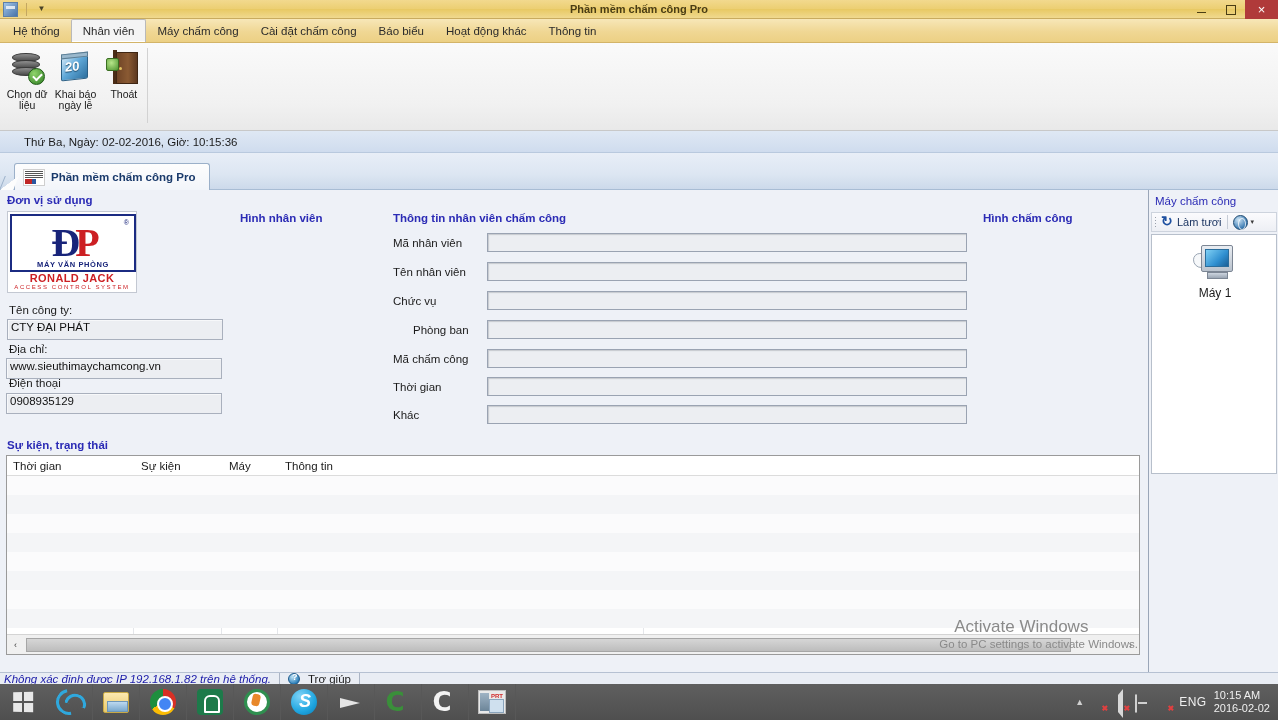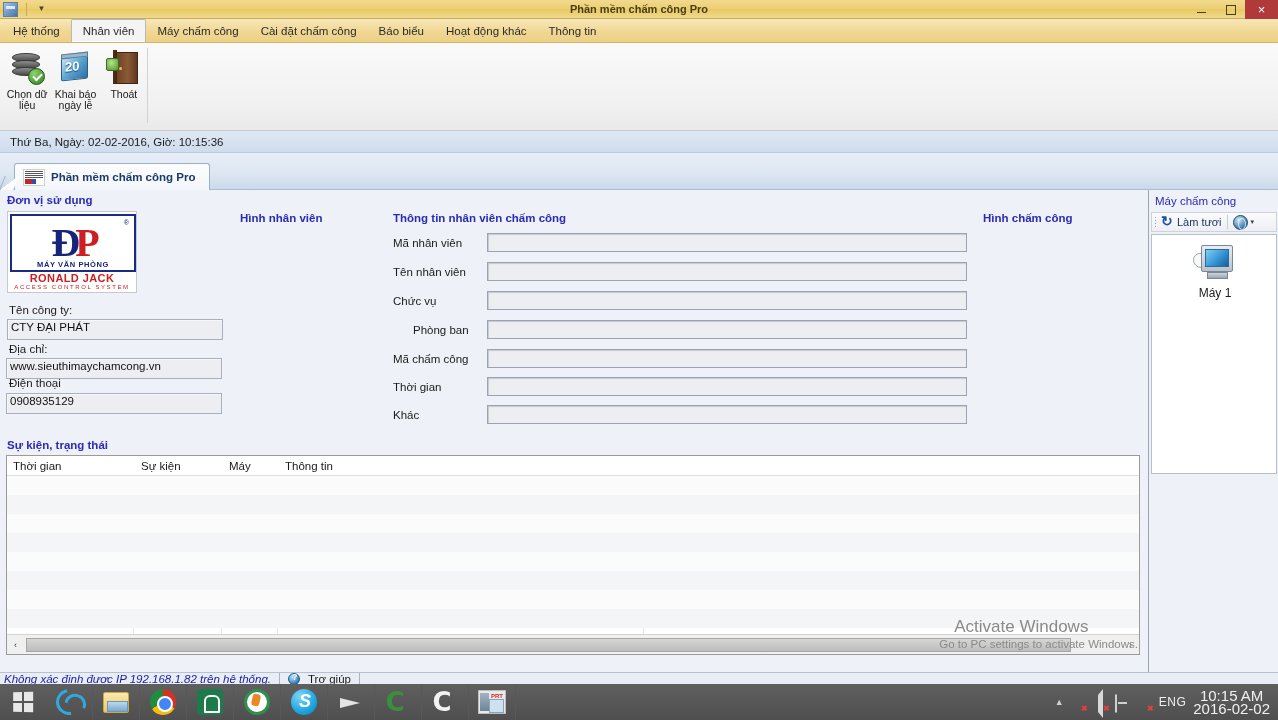--- a/index.html
+++ b/index.html
@@ -139,21 +139,21 @@
     background: radial-gradient(circle at 40% 35%,#b7e58a,#4e9430);
     border: 1px solid #3a6f22; border-radius: 2px;
   }
 
   
   .datebar {
     position: absolute; left: 0; top: 131px; width: 1278px; height: 22px;
     background: linear-gradient(to bottom,#dfe8f4,#cfdcee);
     border-bottom: 1px solid #b9c9de;
     font-size: 11.5px; color: #1b1b1b;
-    display: flex; align-items: center; padding-left: 10px;
+    display: flex; align-items: center; padding-left: 24px;
   }
 
   
   .tabstrip {
     position: absolute; left: 0; top: 153px; width: 1278px; height: 37px;
     background: linear-gradient(to bottom,#e8eef7 0%,#dce6f2 60%,#ccd9ea 100%);
     border-bottom: 1px solid #a8bcd4;
   }
   .doctab {
     position: absolute; left: 14px; top: 10px; height: 27px;
@@ -518,21 +518,21 @@
   .tr-net::after {
     content:""; position:absolute; left:2px; top:7px; width:9px; height:2px; background:#d0d0d0;
   }
   .tr-shield {
     width: 11px; height: 13px; background: #d4d4d4;
     clip-path: polygon(50% 0,100% 22%,100% 62%,50% 100%,0 62%,0 22%);
     position: relative;
   }
   .tray-lang { font-size: 12px; color: #f0f0f0; letter-spacing: .5px; }
   .tray-clock {
-    font-size: 15px; color: #f0f0f0; text-align: center; line-height: 13px;
+    font-size: 11px; color: #f0f0f0; text-align: left; line-height: 13px;
   }
 </style>
 </head>
 <body>
 
 <div id="app">
 
   <div class="titlebar">
     <div class="qat">
       <div class="qat-app"></div>

